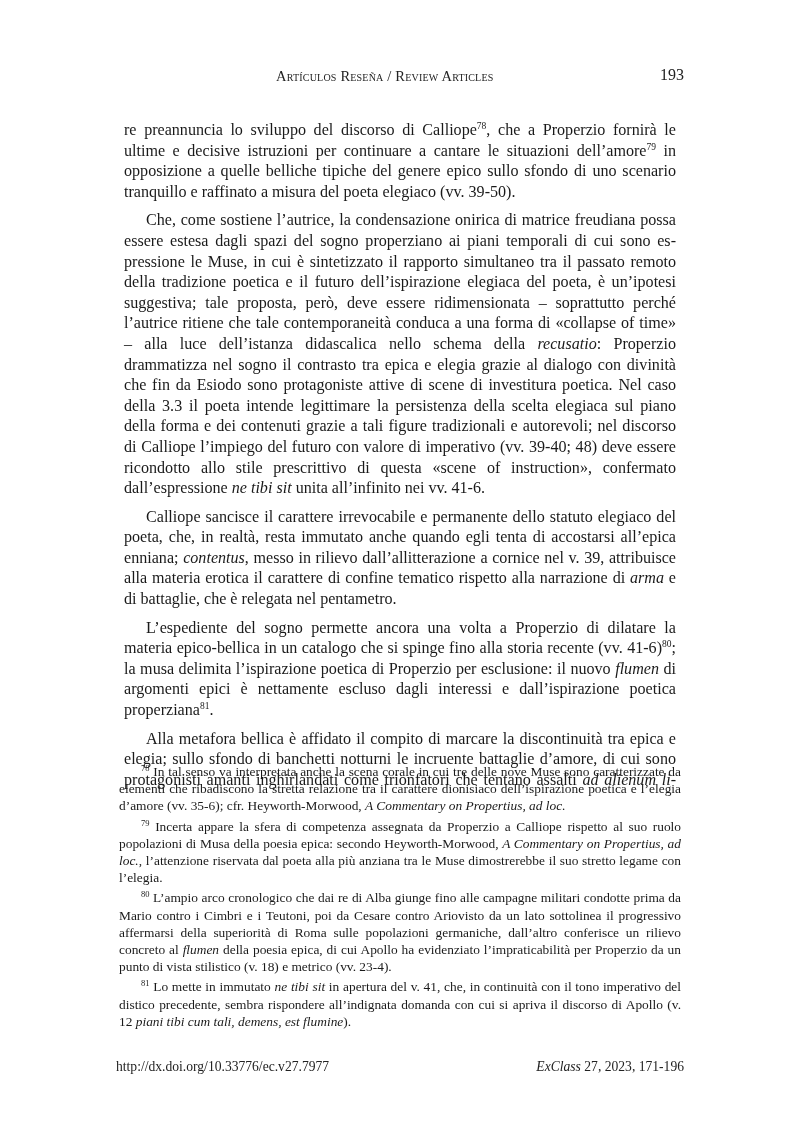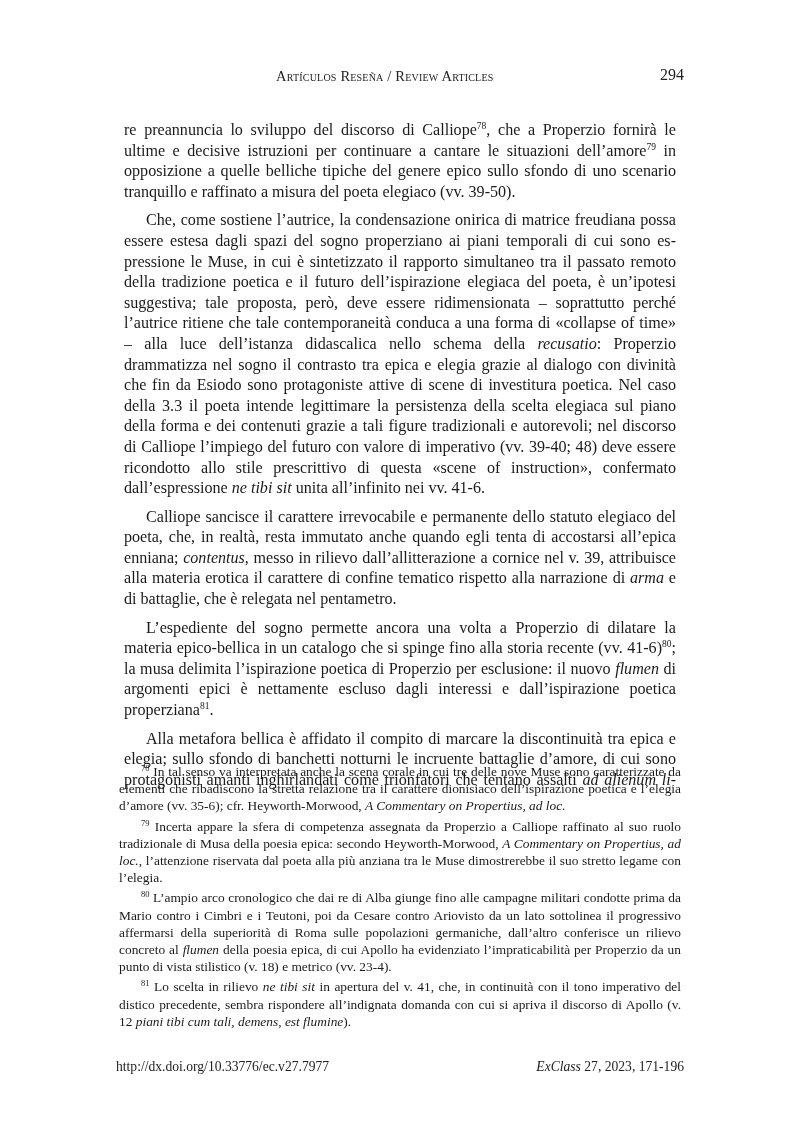--- a/index.html
+++ b/index.html
@@ -21,38 +21,38 @@
 
   .footer { position: absolute; top: 1059px; left: 116px; width: 568px; font-size: 13.6px; color: #222; }
   .doi { position: absolute; left: 0; top: 0; font-family: Liberation Serif, serif; }
   .citation { position: absolute; right: 0; top: 0; text-align: center; }
 </style>
 </head>
 <body>
 
 <div class="header">
   <span class="running-head">Artículos Reseña / Review Articles</span>
-  <span class="page-number">294</span>
+  <span class="page-number">193</span>
 </div>
 
 <div class="body">
   <p><span>re preannuncia lo sviluppo del discorso di Calliope</span><sup>78</sup><span>, che a Properzio fornirà le ultime e decisive istruzioni per continuare a cantare le situazioni dell’amore</span><sup>79</sup><span> in opposizione a quelle belliche tipiche del genere epico sullo sfondo di uno scenario tranquillo e raffinato a misura del poeta elegiaco (vv. 39-50).</span></p>
 
   <p class="indent"><span>Che, come sostiene l’autrice, la condensazione onirica di matrice freudiana possa essere estesa dagli spazi del sogno properziano ai piani temporali di cui sono es­pressione le Muse, in cui è sintetizzato il rapporto simultaneo tra il passato remoto della tradizione poetica e il futuro dell’ispirazione elegiaca del poeta, è un’ipotesi suggestiva; tale proposta, però, deve essere ridimensionata – soprattutto perché l’autrice ritiene che tale contemporaneità conduca a una forma di «collapse of time» – alla luce dell’istanza didascalica nello schema della </span><i>recusatio</i><span>: Properzio drammatizza nel sogno il contrasto tra epica e elegia grazie al dialogo con divinità che fin da Esiodo sono protagoniste attive di scene di investitura poetica. Nel caso della 3.3 il poeta intende legittimare la persistenza della scelta elegiaca sul piano della forma e dei con­tenuti grazie a tali figure tradizionali e autorevoli; nel discorso di Calliope l’impiego del futuro con valore di imperativo (vv. 39-40; 48) deve essere ricondotto allo stile prescrittivo di questa «scene of instruction», confermato dall’espressione </span><i>ne tibi sit</i><span> unita all’infinito nei vv. 41-6.</span></p>
 
   <p class="indent"><span>Calliope sancisce il carattere irrevocabile e permanente dello statuto elegiaco del poeta, che, in realtà, resta immutato anche quando egli tenta di accostarsi all’epica enniana; </span><i>contentus</i><span>, messo in rilievo dall’allitterazione a cornice nel v. 39, attribuisce alla materia erotica il carattere di confine tematico rispetto alla narrazione di </span><i>arma</i><span> e di battaglie, che è relegata nel pentametro.</span></p>
 
   <p class="indent"><span>L’espediente del sogno permette ancora una volta a Properzio di dilatare la materia epico-bellica in un catalogo che si spinge fino alla storia recente (vv. 41-6)</span><sup>80</sup><span>; la musa delimita l’ispirazione poetica di Properzio per esclusione: il nuovo </span><i>flumen</i><span> di argomen­ti epici è nettamente escluso dagli interessi e dall’ispirazione poetica properziana</span><sup>81</sup><span>.</span></p>
 
   <p class="indent" style="text-align-last: justify;"><span>Alla metafora bellica è affidato il compito di marcare la discontinuità tra epica e elegia; sullo sfondo di banchetti notturni le incruente battaglie d’amore, di cui sono protagonisti amanti inghirlandati come trionfatori che tentano assalti </span><i>ad alienum li-</i></p>
 </div>
 
 <div class="notes">
   <p><sup>78</sup><span> In tal senso va interpretata anche la scena corale in cui tre delle nove Muse sono caratterizzate da elementi che ribadiscono la stretta relazione tra il carattere dionisiaco dell’ispirazione poetica e l’elegia d’amore (vv. 35-6); cfr. Heyworth-Morwood, </span><i>A Commentary on Propertius, ad loc.</i></p>
-  <p><sup>79</sup><span> Incerta appare la sfera di competenza assegnata da Properzio a Calliope raffinato al suo ruolo tradizionale di Musa della poesia epica: secondo Heyworth-Morwood, </span><i>A Commentary on Propertius, ad loc.</i><span>, l’attenzione riservata dal poeta alla più anziana tra le Muse dimostrerebbe il suo stretto legame con l’elegia.</span></p>
+  <p><sup>79</sup><span> Incerta appare la sfera di competenza assegnata da Properzio a Calliope rispetto al suo ruolo popolazioni di Musa della poesia epica: secondo Heyworth-Morwood, </span><i>A Commentary on Propertius, ad loc.</i><span>, l’attenzione riservata dal poeta alla più anziana tra le Muse dimostrerebbe il suo stretto legame con l’elegia.</span></p>
   <p><sup>80</sup><span> L’ampio arco cronologico che dai re di Alba giunge fino alle campagne militari condotte prima da Mario contro i Cimbri e i Teutoni, poi da Cesare contro Ariovisto da un lato sottolinea il progressivo affermarsi della superiorità di Roma sulle popolazioni germaniche, dall’altro conferisce un rilievo concreto al </span><i>flumen</i><span> della poesia epica, di cui Apollo ha evidenziato l’impraticabilità per Properzio da un punto di vista stilistico (v. 18) e metrico (vv. 23-4).</span></p>
-  <p><sup>81</sup><span> Lo scelta in rilievo </span><i>ne tibi sit</i><span> in apertura del v. 41, che, in continuità con il tono imperativo del distico precedente, sembra rispondere all’indignata domanda con cui si apriva il discorso di Apollo (v. 12 </span><i>piani tibi cum tali, demens, est flumine</i><span>).</span></p>
+  <p><sup>81</sup><span> Lo mette in immutato </span><i>ne tibi sit</i><span> in apertura del v. 41, che, in continuità con il tono imperativo del distico precedente, sembra rispondere all’indignata domanda con cui si apriva il discorso di Apollo (v. 12 </span><i>piani tibi cum tali, demens, est flumine</i><span>).</span></p>
 </div>
 
 <div class="footer">
   <span class="doi">http://dx.doi.org/10.33776/ec.v27.7977</span>
   <span class="citation"><i>ExClass</i><span> 27, 2023, 171-196</span></span>
 </div>
 
 </body></html>

